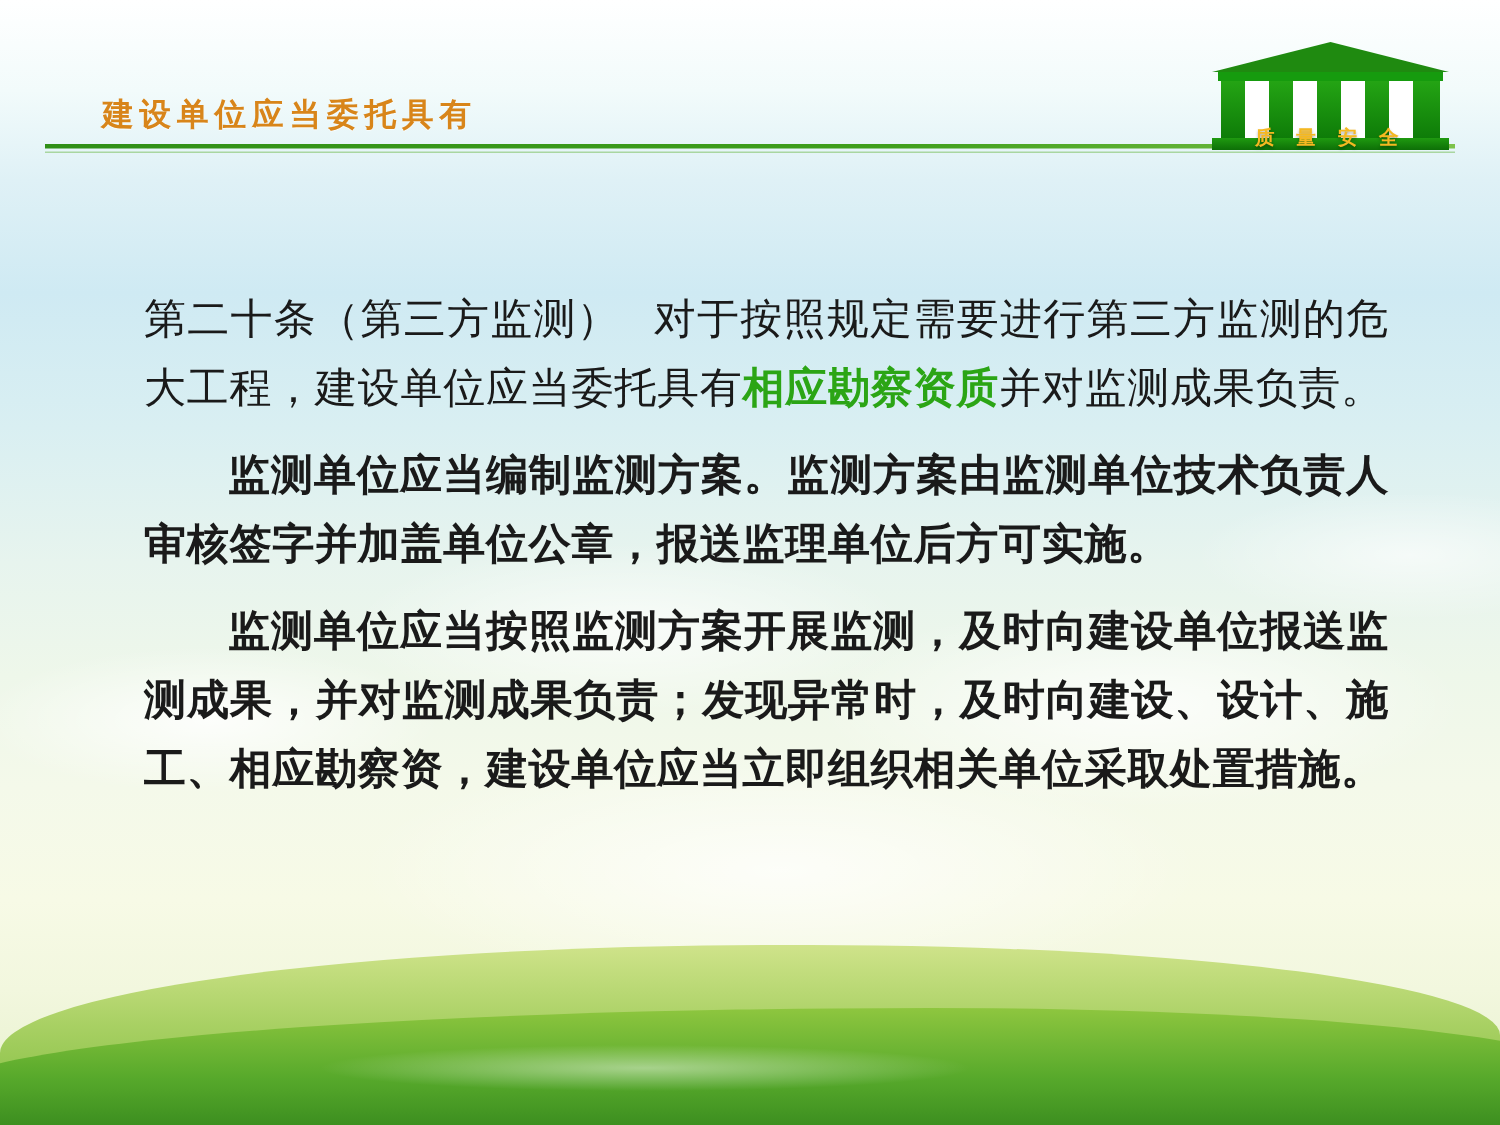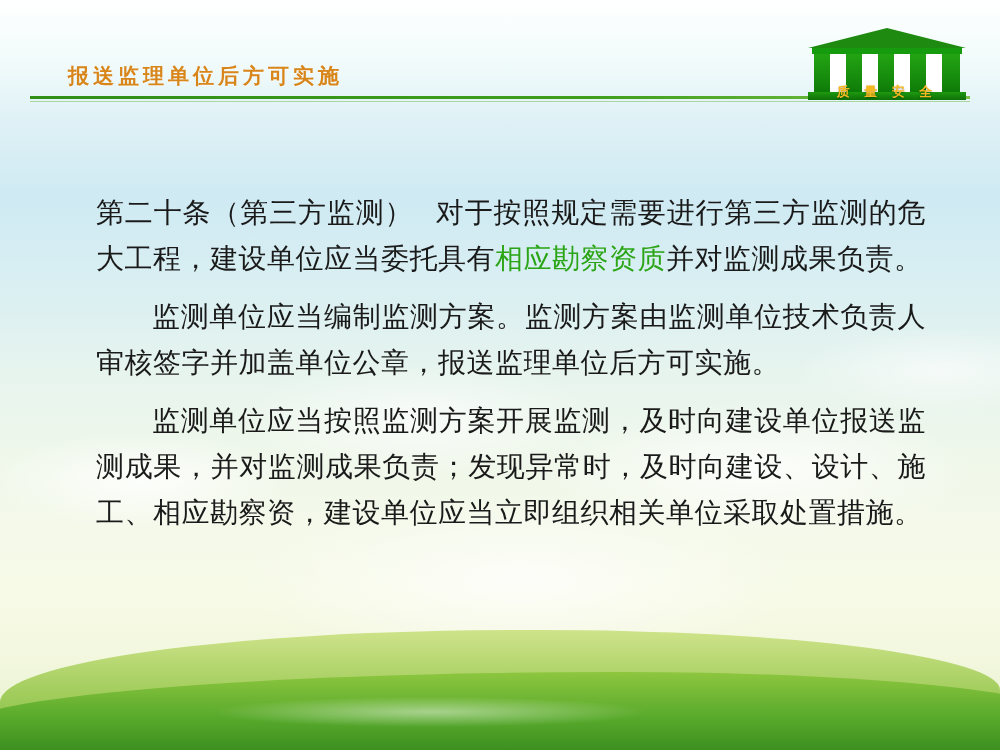--- a/index.html
+++ b/index.html
@@ -190,43 +190,44 @@
     font-size: 28px;
     line-height: 46px;
     color: #1a1a1a;
     letter-spacing: 0.5px;
     text-align: justify;
     margin: 0 0 12px 0;
   }
   .para.p2, .para.p3 {
     text-indent: 56px;
     margin-top: 9px;
+    font-weight: bold;
   }
   .hl {
     color: #2ba515;
-    font-weight: normal;
+    font-weight: bold;
   }
   .gap {
     display: inline-block;
     width: 22px;
   }
 </style>
 </head>
 <body>
 
 <div class="slide">
 
   <div class="bg-sky"></div>
   <div class="bg-clouds"></div>
   <div class="bg-hill-far"></div>
   <div class="bg-hill-near"></div>
   <div class="bg-hill-shine"></div>
 
   <div class="header">
-    <div class="header-title">报送监理单位后方可实施</div>
+    <div class="header-title">建设单位应当委托具有</div>
     <div class="header-rule"></div>
     <div class="header-rule-thin"></div>
 
     <div class="logo">
       <div class="logo-roof"></div>
       <div class="logo-arch"></div>
       <div class="logo-body"></div>
       <div class="logo-pillar p1"></div>
       <div class="logo-pillar p2"></div>
       <div class="logo-pillar p3"></div>

